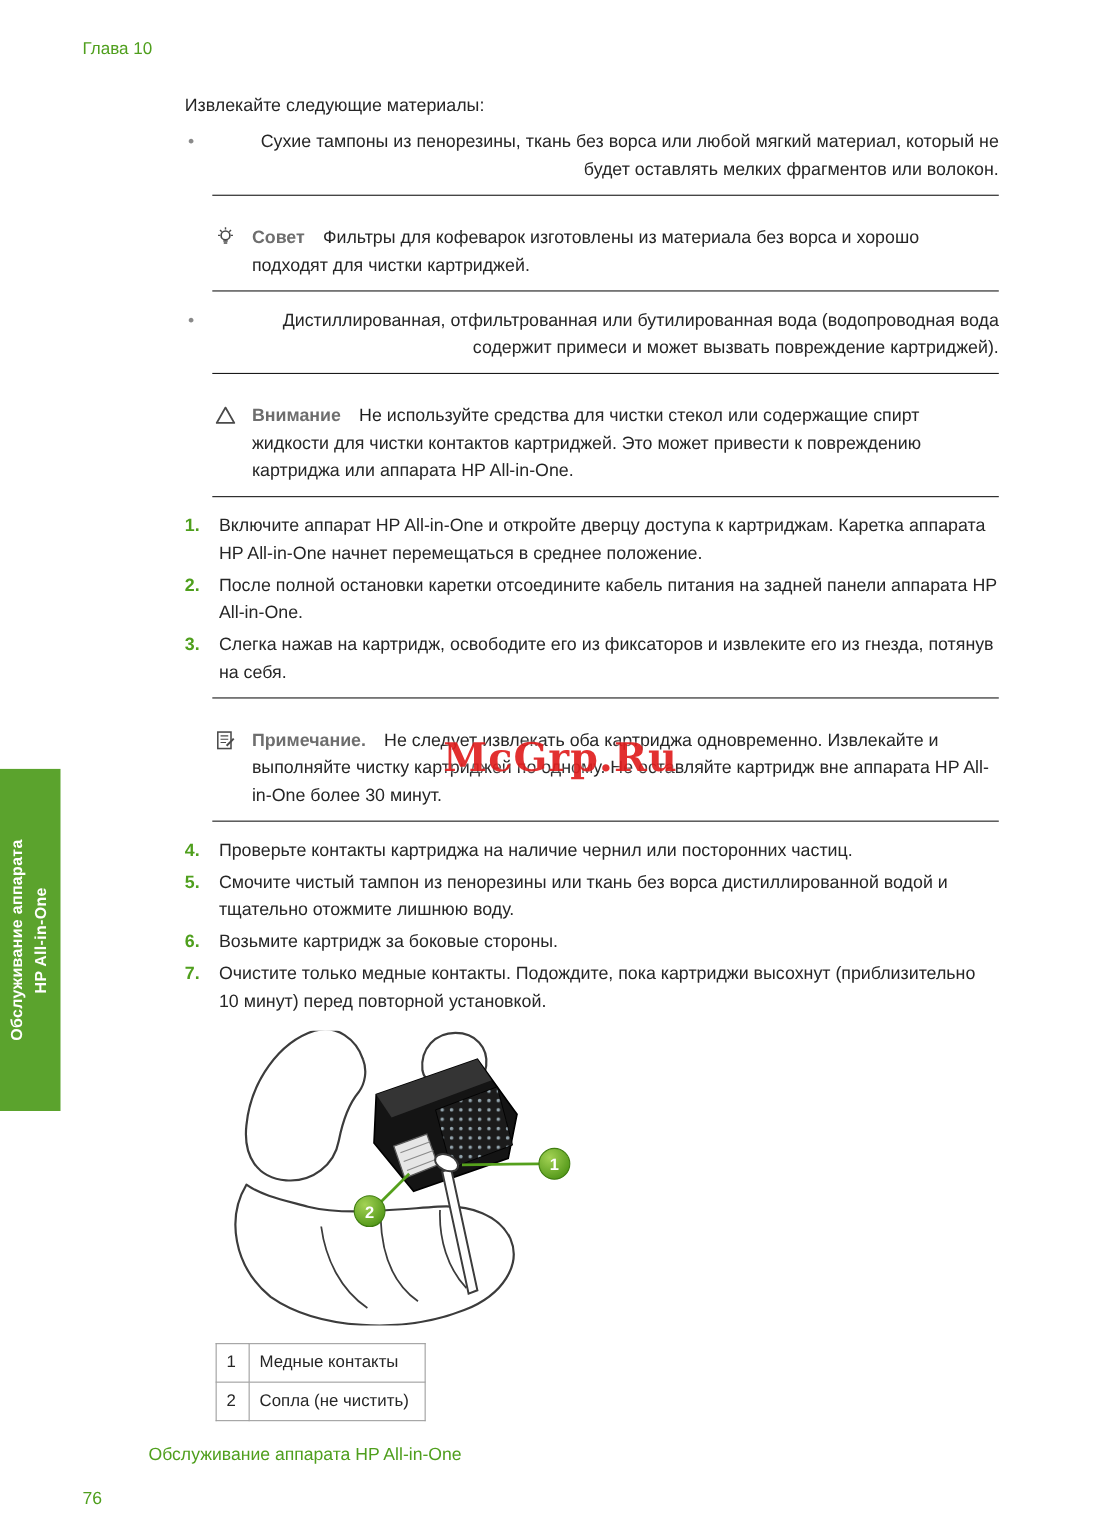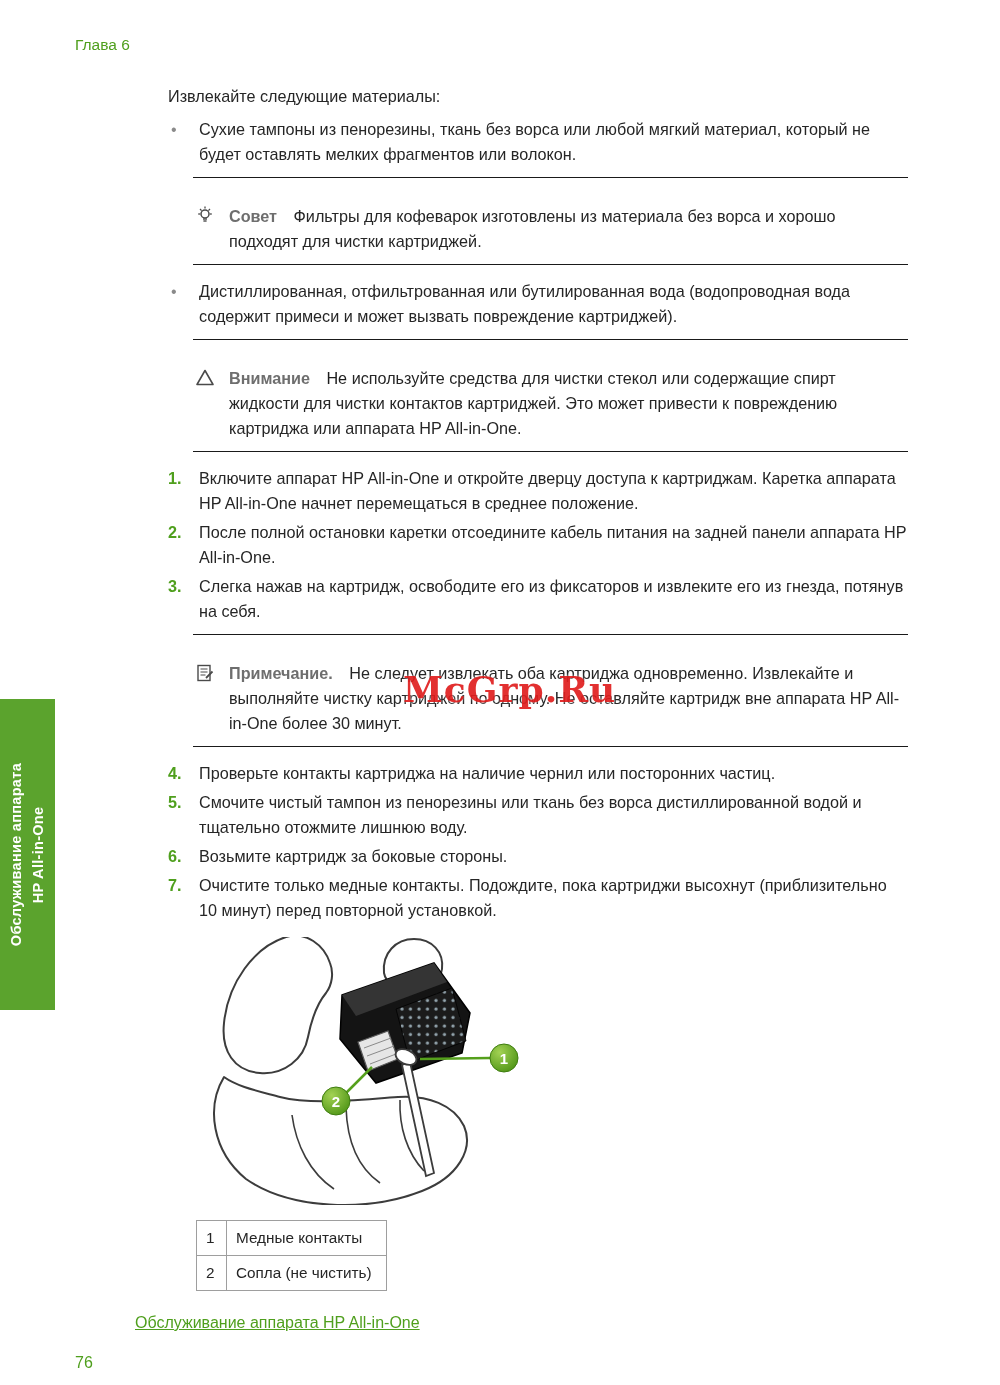--- a/index.html
+++ b/index.html
@@ -17,21 +17,21 @@
   }
   .chapter {
     position:absolute; left:75px; top:36px; color:var(--green); font-size:15.5px;
   }
   .content {
     position:absolute; left:168px; top:84px; width:740px;
     font-size:16.2px; line-height:25px;
   }
   .lead { margin-bottom:8px; }
 
-  ul.bullets { list-style:none; margin:2px 0 4px 0; }
+  ul.bullets { list-style:none; margin:2px 0 4px 0;text-align:right; }
   ul.bullets > li { position:relative; padding-left:31px; margin-bottom:6px; }
   ul.bullets > li::before {
     content:"•"; position:absolute; left:3px; top:0; color:#8a8a8a; font-size:16px;
   }
 
   .callout {
     margin:10px 0 14px 25px;
     border-top:1px solid var(--rule); border-bottom:1px solid var(--rule);
     padding:26px 0 10px 2px;
     display:flex; width:715px;
@@ -68,30 +68,30 @@
   }
   .sidebar-text {
     writing-mode:vertical-rl; transform:rotate(180deg);
     color:#fff; font-weight:bold; font-size:14.5px; line-height:1.5;
     text-align:center; letter-spacing:.3px;
   }
   .sidebar-text div { display:block; }
 
   .footer { position:absolute; top:1314px; left:0; width:1000px; font-size:16px; color:var(--green); }
   .footer .pnum { position:absolute; left:75px; top:0;margin-top:40px; }
-  .footer .ftext { position:absolute; left:135px; top:0;text-decoration:underline; }
+  .footer .ftext { position:absolute; left:135px; top:0; }
 
   .mini-icon svg { display:block; }
 </style>
 </head>
 <body>
 
 <div class="page">
 
-  <div class="chapter">Глава 6</div>
+  <div class="chapter">Глава 10</div>
 
   <div class="content">
 
     <p class="lead">Извлекайте следующие материалы:</p>
 
     <ul class="bullets">
       <li>
         <span>Сухие тампоны из пенорезины, ткань без ворса или любой мягкий материал, который не будет оставлять мелких фрагментов или волокон.</span>
       </li>
     </ul>

